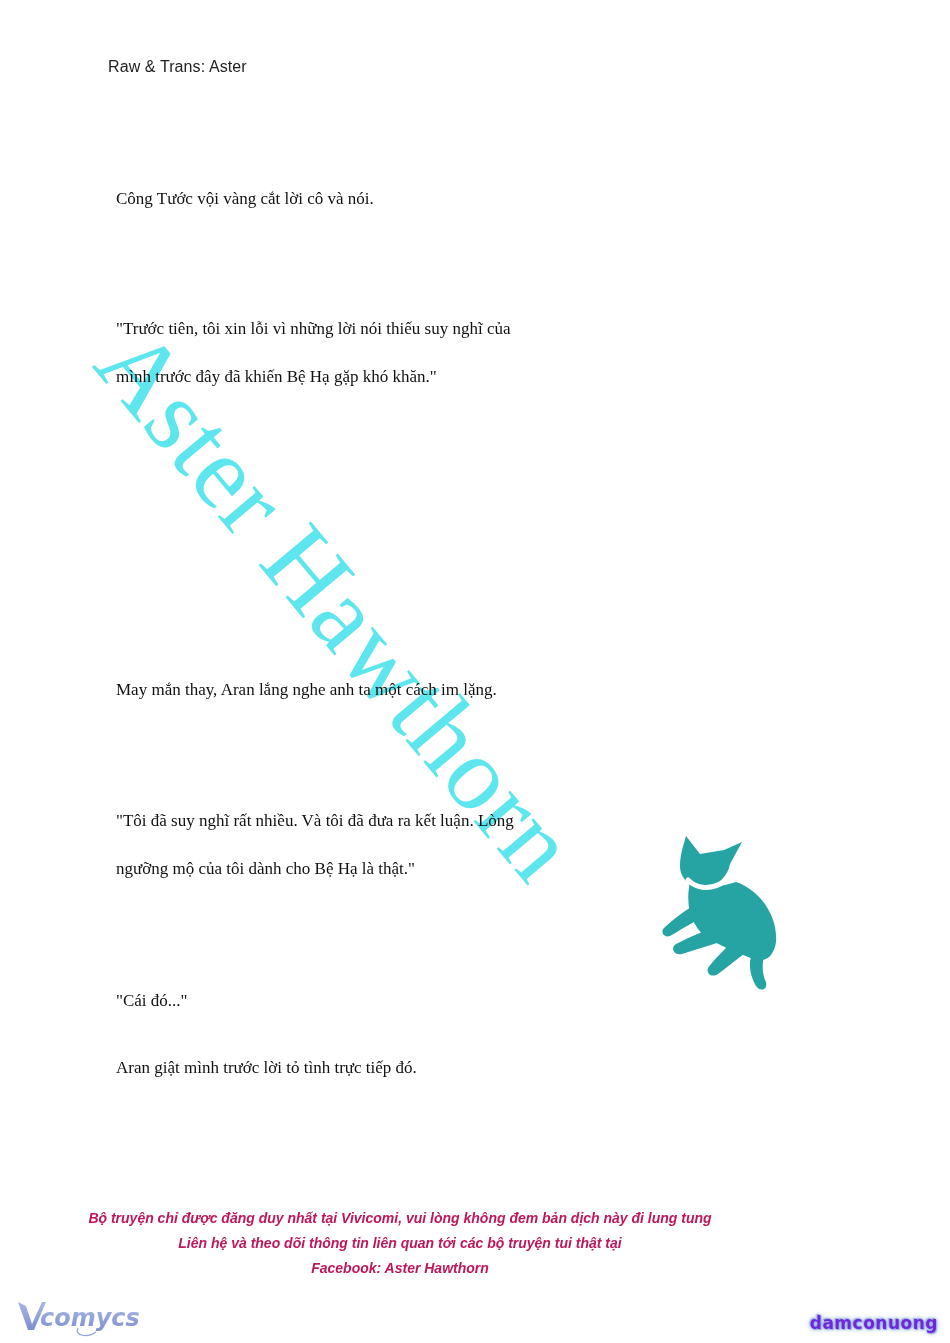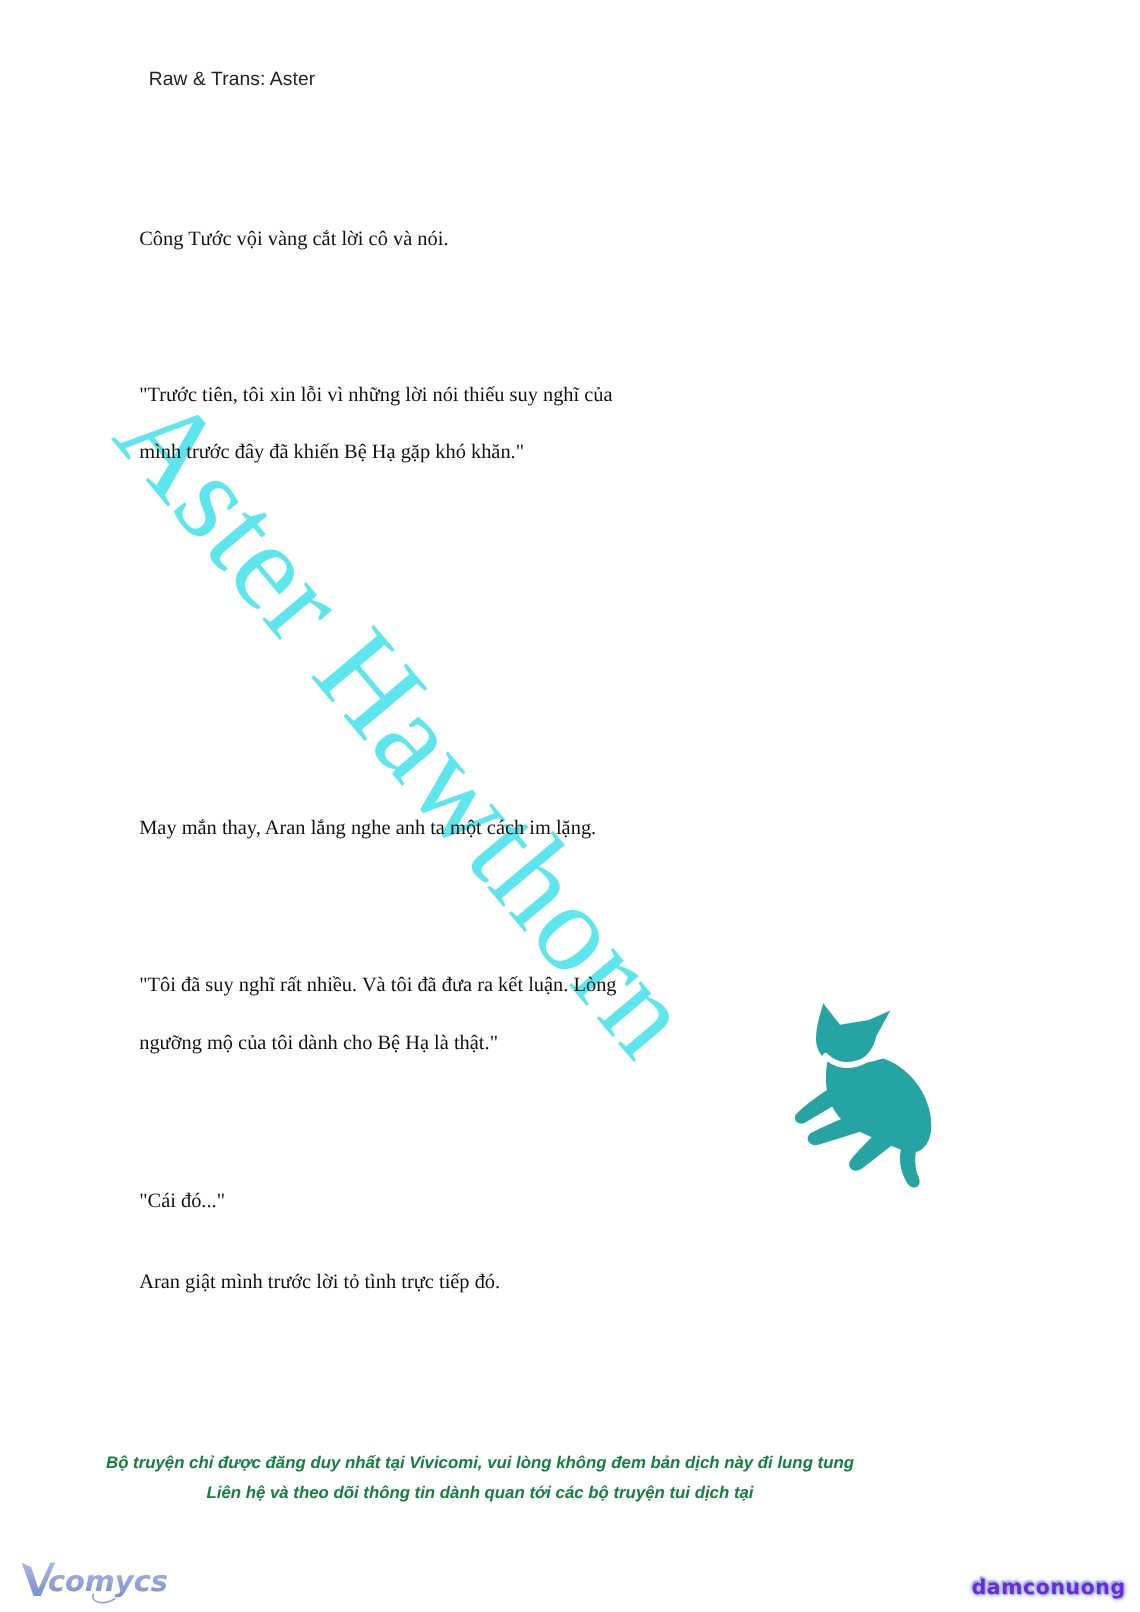--- a/index.html
+++ b/index.html
@@ -10,21 +10,21 @@
     body {
       width: 950px;
       height: 1343px;
       position: relative;
       overflow: hidden;
       font-family: "Liberation Serif", serif;
       color: #111111;
     }
     .header-credit {
       position: absolute;
-      left: 124px;
+      left: 108px;
       top: 58px;
       font-family: "Liberation Sans", sans-serif;
       font-size: 16px;
       color: #222222;
       letter-spacing: 0.1px;
     }
     .para {
       position: absolute;
       left: 116px;
       width: 720px;
@@ -72,21 +72,21 @@
       position: absolute;
       left: 0;
       top: 1206px;
       width: 800px;
       text-align: center;
       font-family: "Liberation Sans", sans-serif;
       font-style: italic;
       font-weight: bold;
       font-size: 14px;
       line-height: 25px;
-      color: #15803d;
+      color: #be185d;
     }
     .footer-notice span { display: block; }
 
     .logo-vcomycs {
       position: absolute;
       left: 16px;
       top: 1298px;
       width: 130px;
       height: 40px;
     }
@@ -151,21 +151,22 @@
     <path d="M72 116 C64 124 56 132 52 138 C50 144 56 148 62 144 C70 138 80 130 88 124 Z"></path>
 
     <path d="M96 124 C92 134 94 146 100 156 C104 162 112 160 110 152 C106 144 106 134 108 126 Z"></path>
   </g>
 
   <path d="M32 50 C40 58 52 60 64 54" stroke="#ffffff" stroke-width="5" fill="none" stroke-linecap="round"></path>
 </svg>
 
 <div class="footer-notice">
   <span>Bộ truyện chỉ được đăng duy nhất tại Vivicomi, vui lòng không đem bản dịch này đi lung tung</span>
-  <span>Liên hệ và theo dõi thông tin dành quan tới các bộ truyện tui dịch tại</span>
+  <span>Liên hệ và theo dõi thông tin liên quan tới các bộ truyện tui thật tại</span>
+  <span>Facebook: Aster Hawthorn</span>
 </div>
 
 <svg class="logo-vcomycs" viewBox="0 0 130 40" xmlns="http://www.w3.org/2000/svg">
   <defs>
     <linearGradient id="vg" x1="0" y1="0" x2="0" y2="1">
       <stop offset="0" stop-color="#a9b7e6"></stop>
       <stop offset="1" stop-color="#7d8fcf"></stop>
     </linearGradient>
   </defs>
   <path d="M2 4 L10 8 L16 26 L26 4 L30 4 L18 32 L12 32 Z" fill="url(#vg)"></path>

